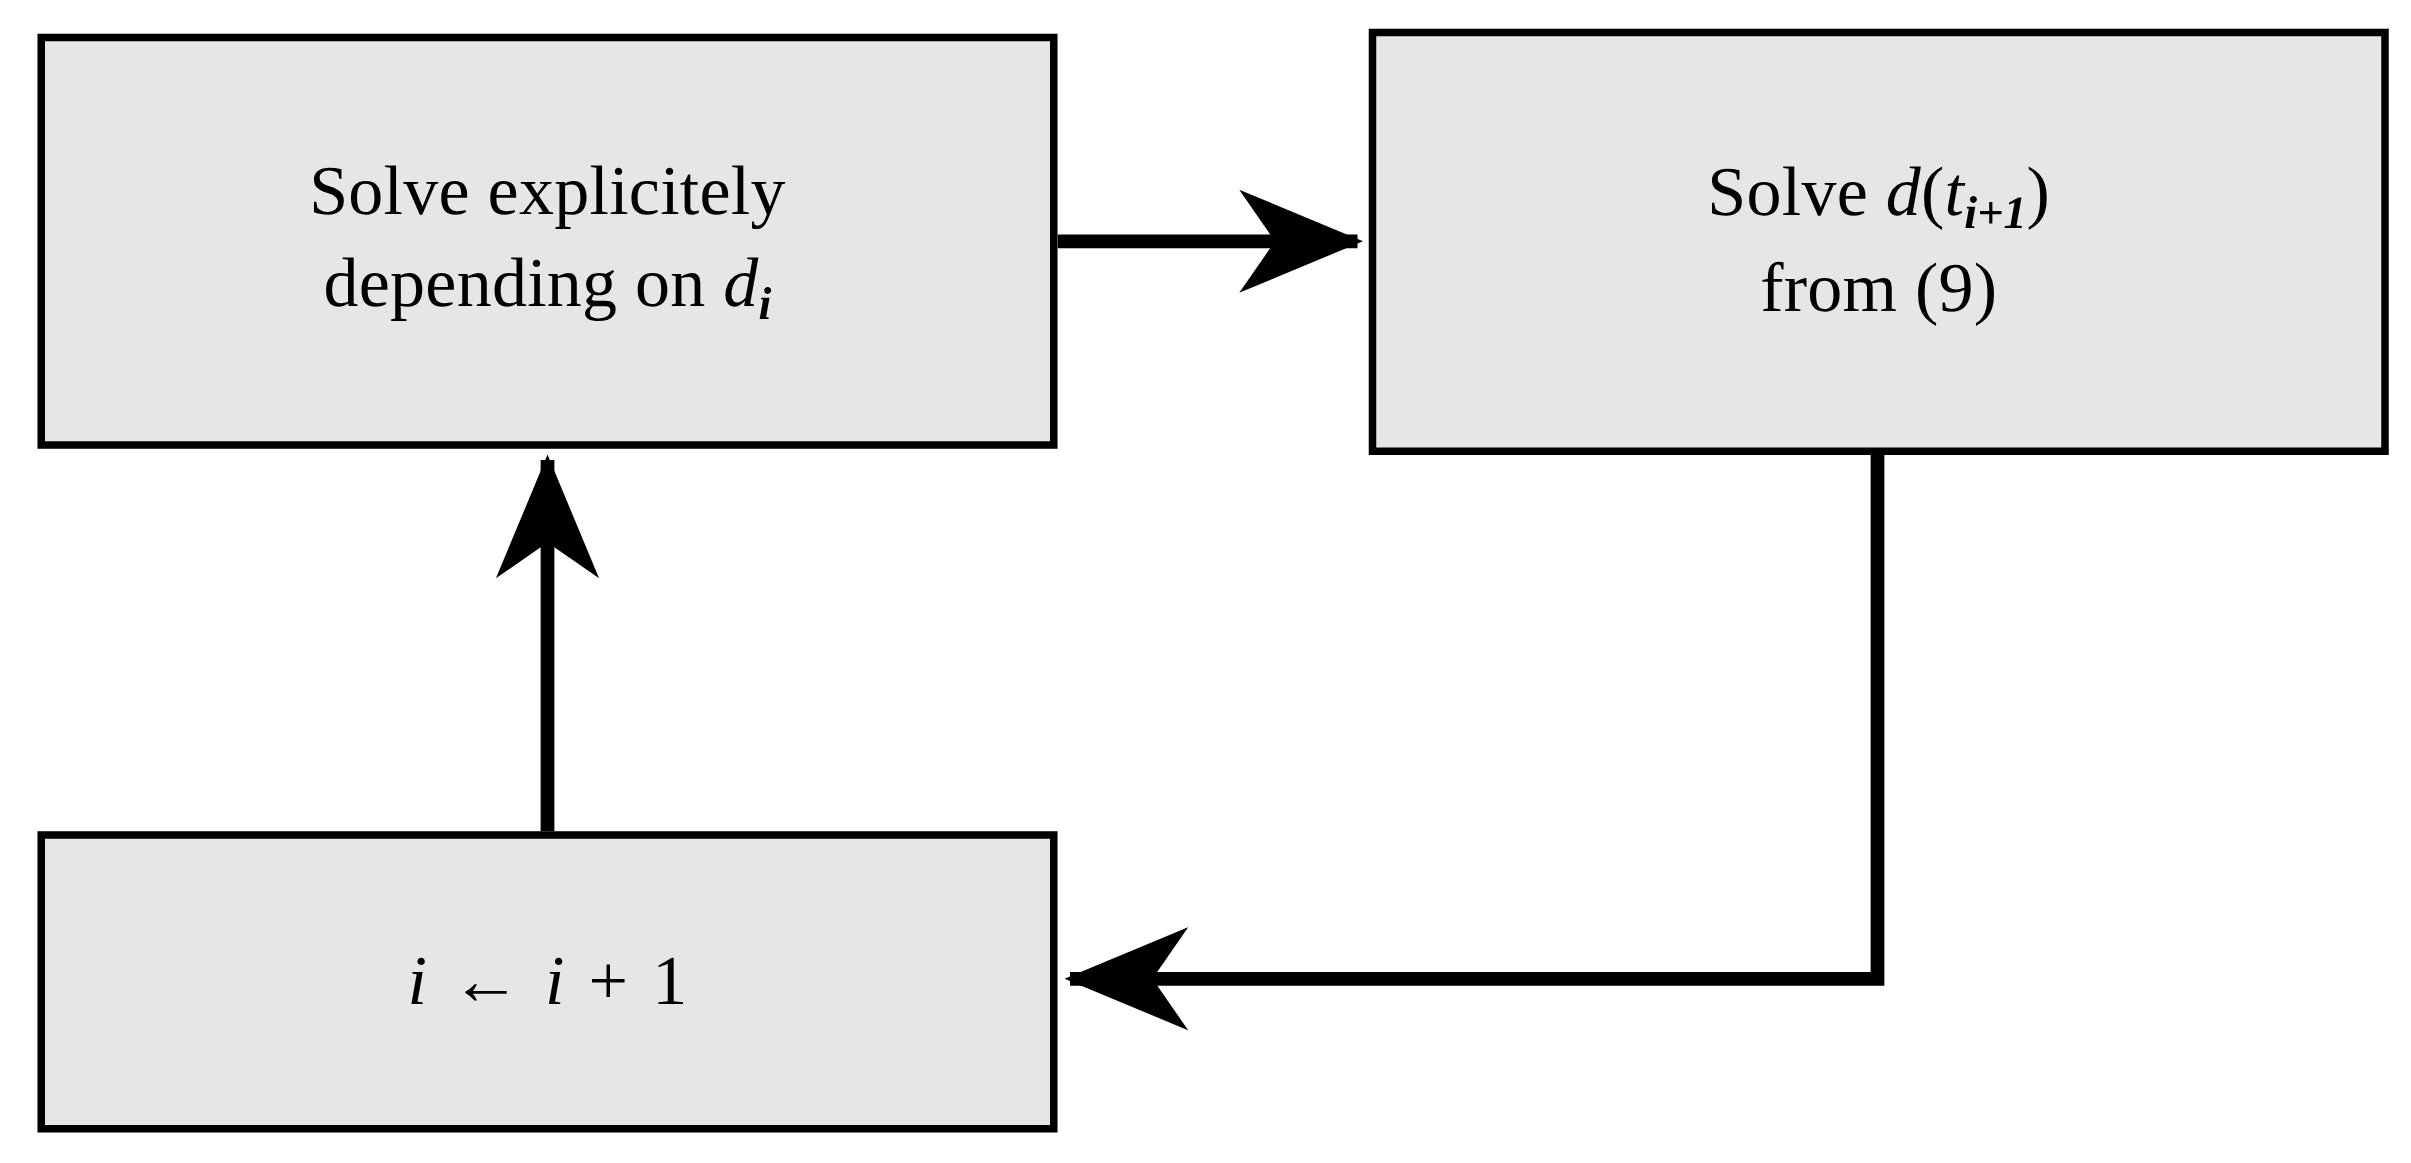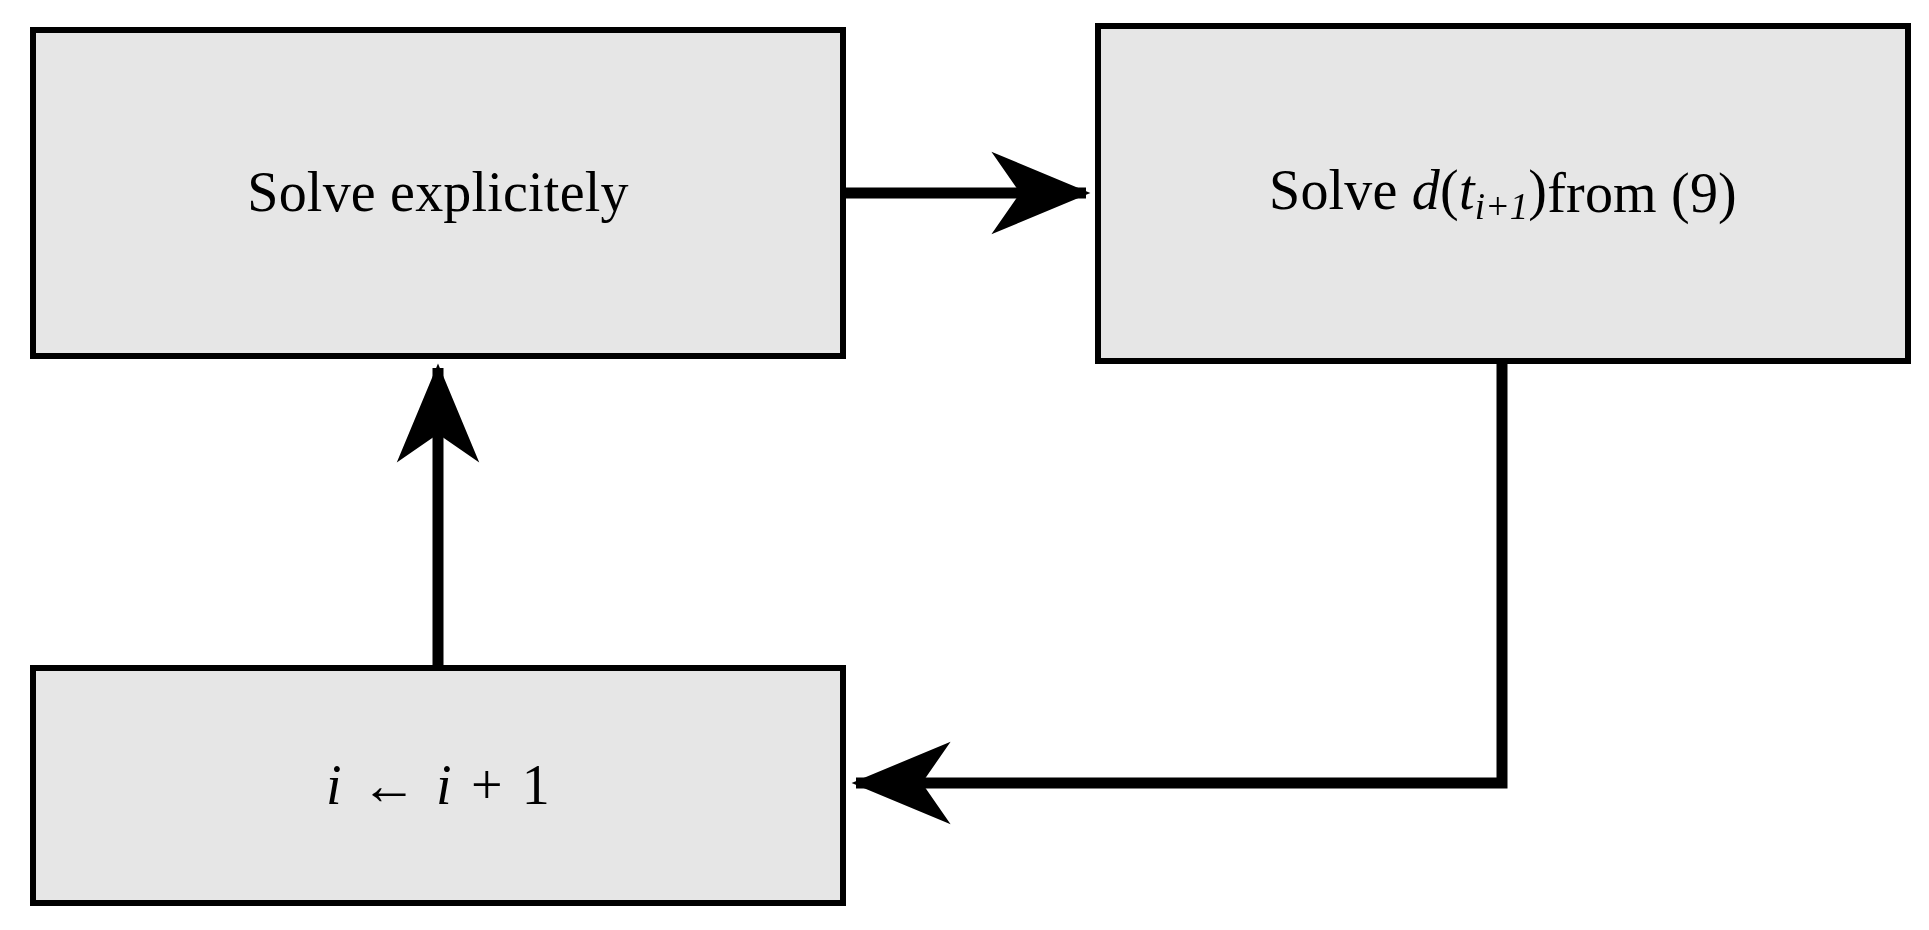--- a/index.html
+++ b/index.html
@@ -14,21 +14,21 @@
     background: #ffffff;
     overflow: hidden;
     font-family: "Liberation Serif", "DejaVu Serif", serif;
   }
   .node {
     position: absolute;
     box-sizing: border-box;
     background: #e6e6e6;
     border: 6px solid #000000;
     display: flex;
-    flex-direction: row;
+    flex-direction: column;
     align-items: center;
     justify-content: center;
     color: #000000;
   }
   #node-solve-u {
     left: 30px;
     top: 27px;
     width: 816px;
     height: 332px;
   }
@@ -55,20 +55,21 @@
   }
   .mathbf {
     font-style: italic;
     font-weight: bold;
   }
   .sub {
     font-size: 0.66em;
     vertical-align: -0.28em;
     font-style: italic;
     letter-spacing: 0;
+    font-weight: bold;
   }
   .wideop {
     font-style: normal;
     padding: 0 0.34em;
   }
   svg.edges {
     position: absolute;
     left: 0;
     top: 0;
     width: 1929px;
@@ -98,20 +99,23 @@
 
     <g>
       <line x1="438" y1="666" x2="438" y2="368" stroke="#000000" stroke-width="11" marker-end="url(#ah)"></line>
     </g>
   </svg>
 
   <div class="node" id="node-solve-u">
     <div class="line">
       <span>Solve explicitely</span>
     </div>
+    <div class="line">
+      <span>depending on </span><span class="mathit">d</span><span class="sub">i</span>
+    </div>
   </div>
 
   <div class="node" id="node-solve-d">
     <div class="line">
       <span>Solve </span><span class="mathit">d</span><span>(</span><span class="mathit">t</span><span class="sub">i+1</span><span>)</span>
     </div>
     <div class="line">
       <span>from (9)</span>
     </div>
   </div>

